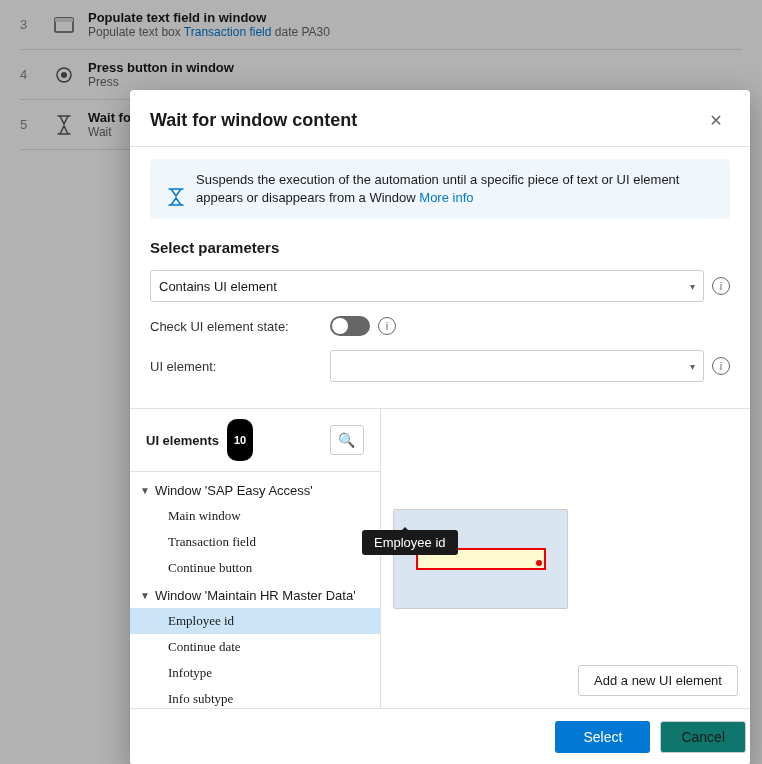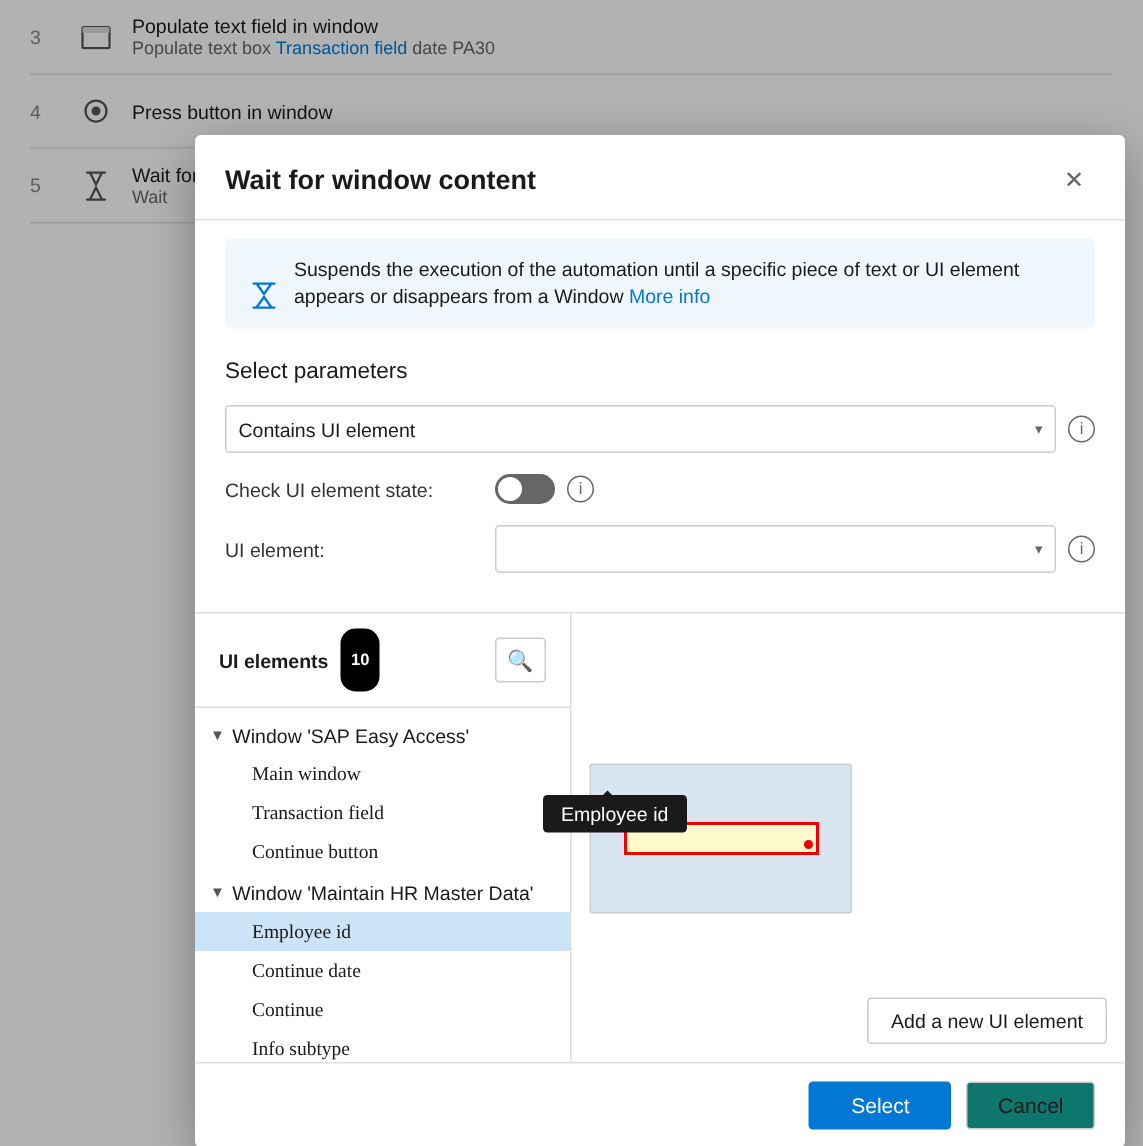--- a/index.html
+++ b/index.html
@@ -42,21 +42,21 @@
       display: flex;
       align-items: center;
       justify-content: center;
       margin-right: 10px;
       flex-shrink: 0;
     }
     .step-content {
       flex: 1;
     }
     .step-title {
-      font-weight: 400;
+      font-weight: 700;
       color: #1a1a1a;
     }
     .step-desc {
       color: #666;
       font-size: 12px;
     }
     .step-desc .link {
       color: #0078d4;
     }
 
@@ -134,21 +134,21 @@
       color: #0078d4;
       text-decoration: none;
     }
 
     
     .params-section {
       padding: 8px 20px 12px;
     }
     .params-title {
       font-size: 15px;
-      font-weight: 400;
+      font-weight: 700;
       color: #1a1a1a;
       margin-bottom: 14px;
     }
     .param-row {
       display: flex;
       align-items: center;
       margin-bottom: 14px;
       gap: 10px;
     }
     .param-label {
@@ -366,21 +366,21 @@
       text-align: center;
       color: #1a1a1a;
       margin-top: auto;
     }
 
     
     .modal-footer {
       display: flex;
       justify-content: flex-end;
       gap: 10px;
-      padding: 12px 20px;
+      padding: 12px 4px;
       border-top: 1px solid #e0e0e0;
     }
     .btn-select {
       padding: 7px 28px;
       background: #0078d4;
       color: #fff;
       border: none;
       border-radius: 3px;
       font-size: 14px;
       cursor: pointer;
@@ -420,20 +420,21 @@
   <div class="step-row">
     <div class="step-num">4</div>
     <div class="step-icon">
       <svg width="20" height="16" viewBox="0 0 20 16" fill="none">
         <circle cx="10" cy="8" r="7" stroke="#555" stroke-width="1.5" fill="none"></circle>
         <circle cx="10" cy="8" r="3" fill="#555"></circle>
       </svg>
     </div>
     <div class="step-content">
       <div class="step-title">Press button in window</div>
+      <div class="step-desc">Press</div>
     </div>
   </div>
   <div class="step-row">
     <div class="step-num">5</div>
     <div class="step-icon">
       <svg width="16" height="20" viewBox="0 0 16 20" fill="none">
         <path d="M2 1h12M2 19h12M4 1L8 9l4-8M4 19L8 11l4 8" stroke="#555" stroke-width="1.5" stroke-linecap="round"></path>
       </svg>
     </div>
     <div class="step-content">
@@ -521,21 +522,21 @@
           <div class="tree-item">Continue button</div>
         </div>
 
         <div class="tree-group">
           <div class="tree-group-header">
             <span class="tree-caret">▼</span>
             <span>Window 'Maintain HR Master Data'</span>
           </div>
           <div class="tree-item selected">Employee id</div>
           <div class="tree-item">Continue date</div>
-          <div class="tree-item">Continue</div>
+          <div class="tree-item">Infotype</div>
           <div class="tree-item">Info subtype</div>
           <div class="tree-item">New address button</div>
         </div>
       </div>
     </div>
 
     <div class="ui-elements-right">
       <div class="preview-box">
         <div class="preview-input">
           <div class="preview-corner"></div>

